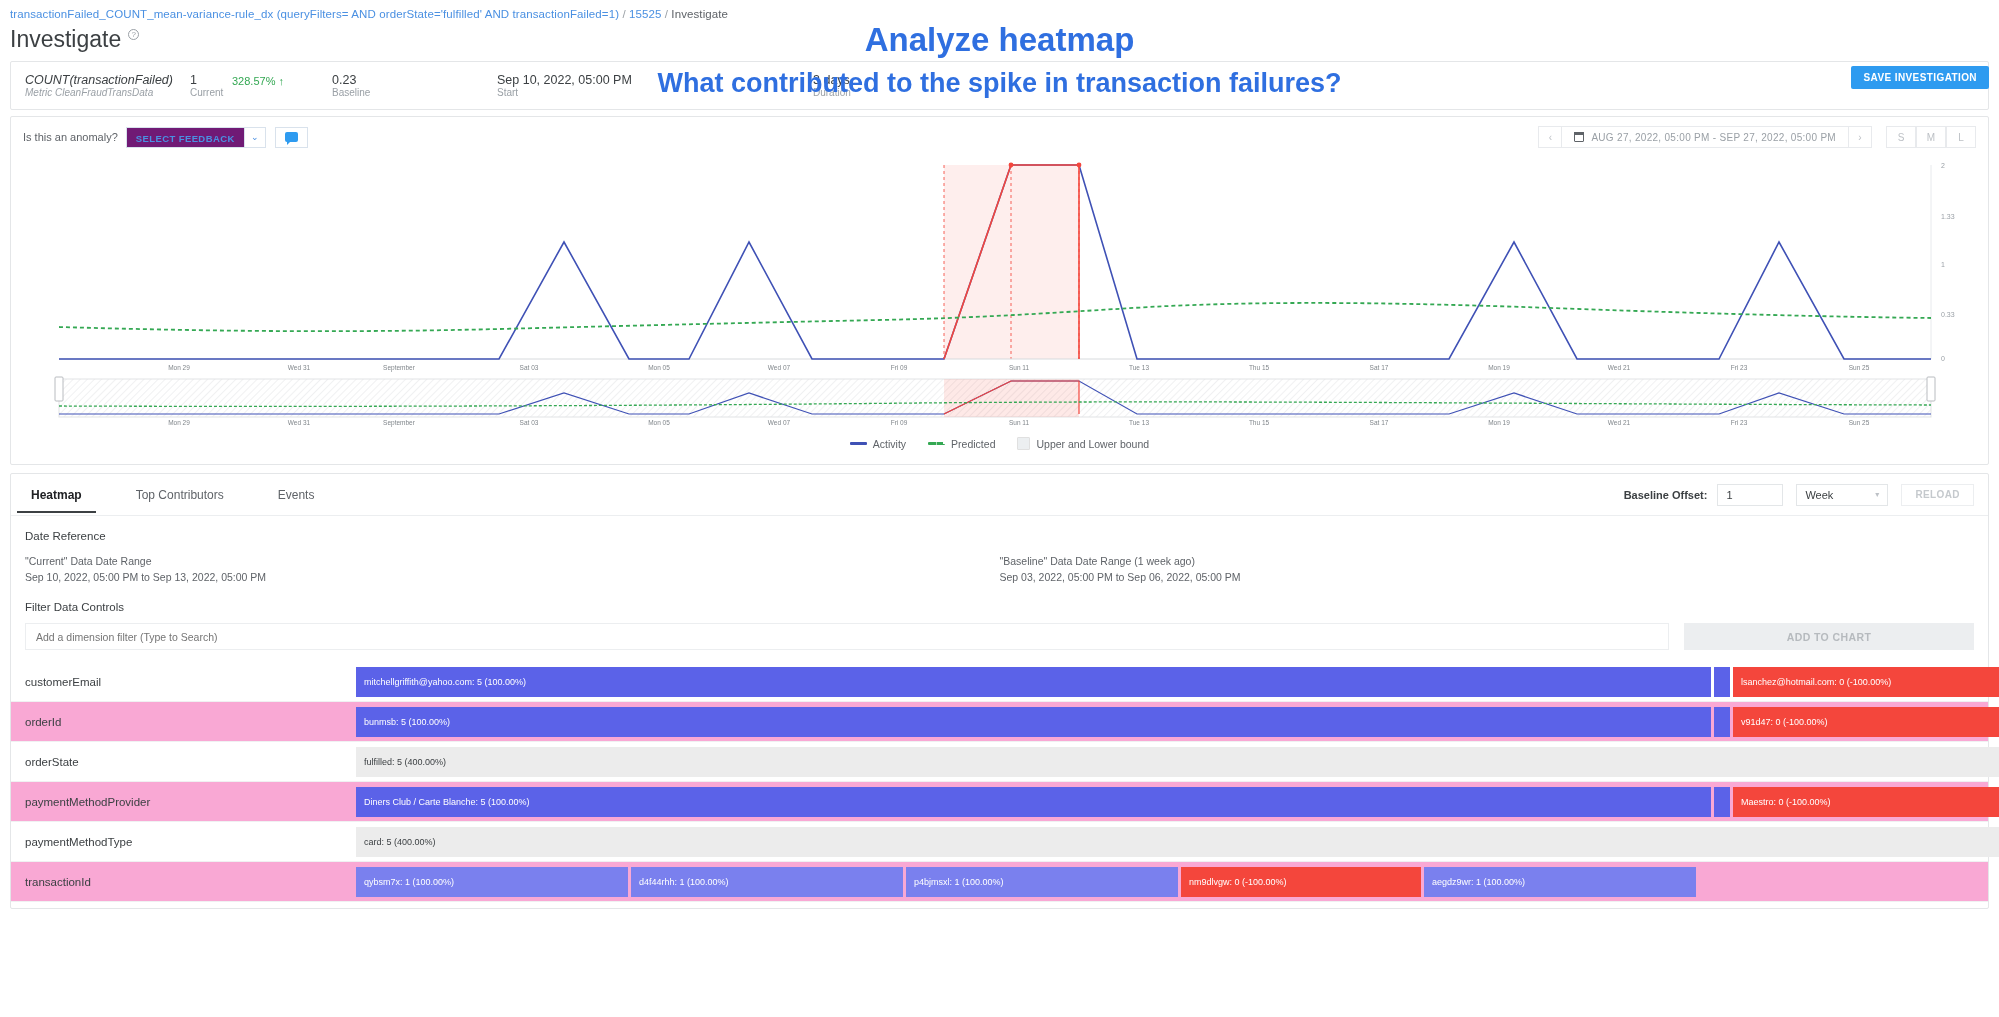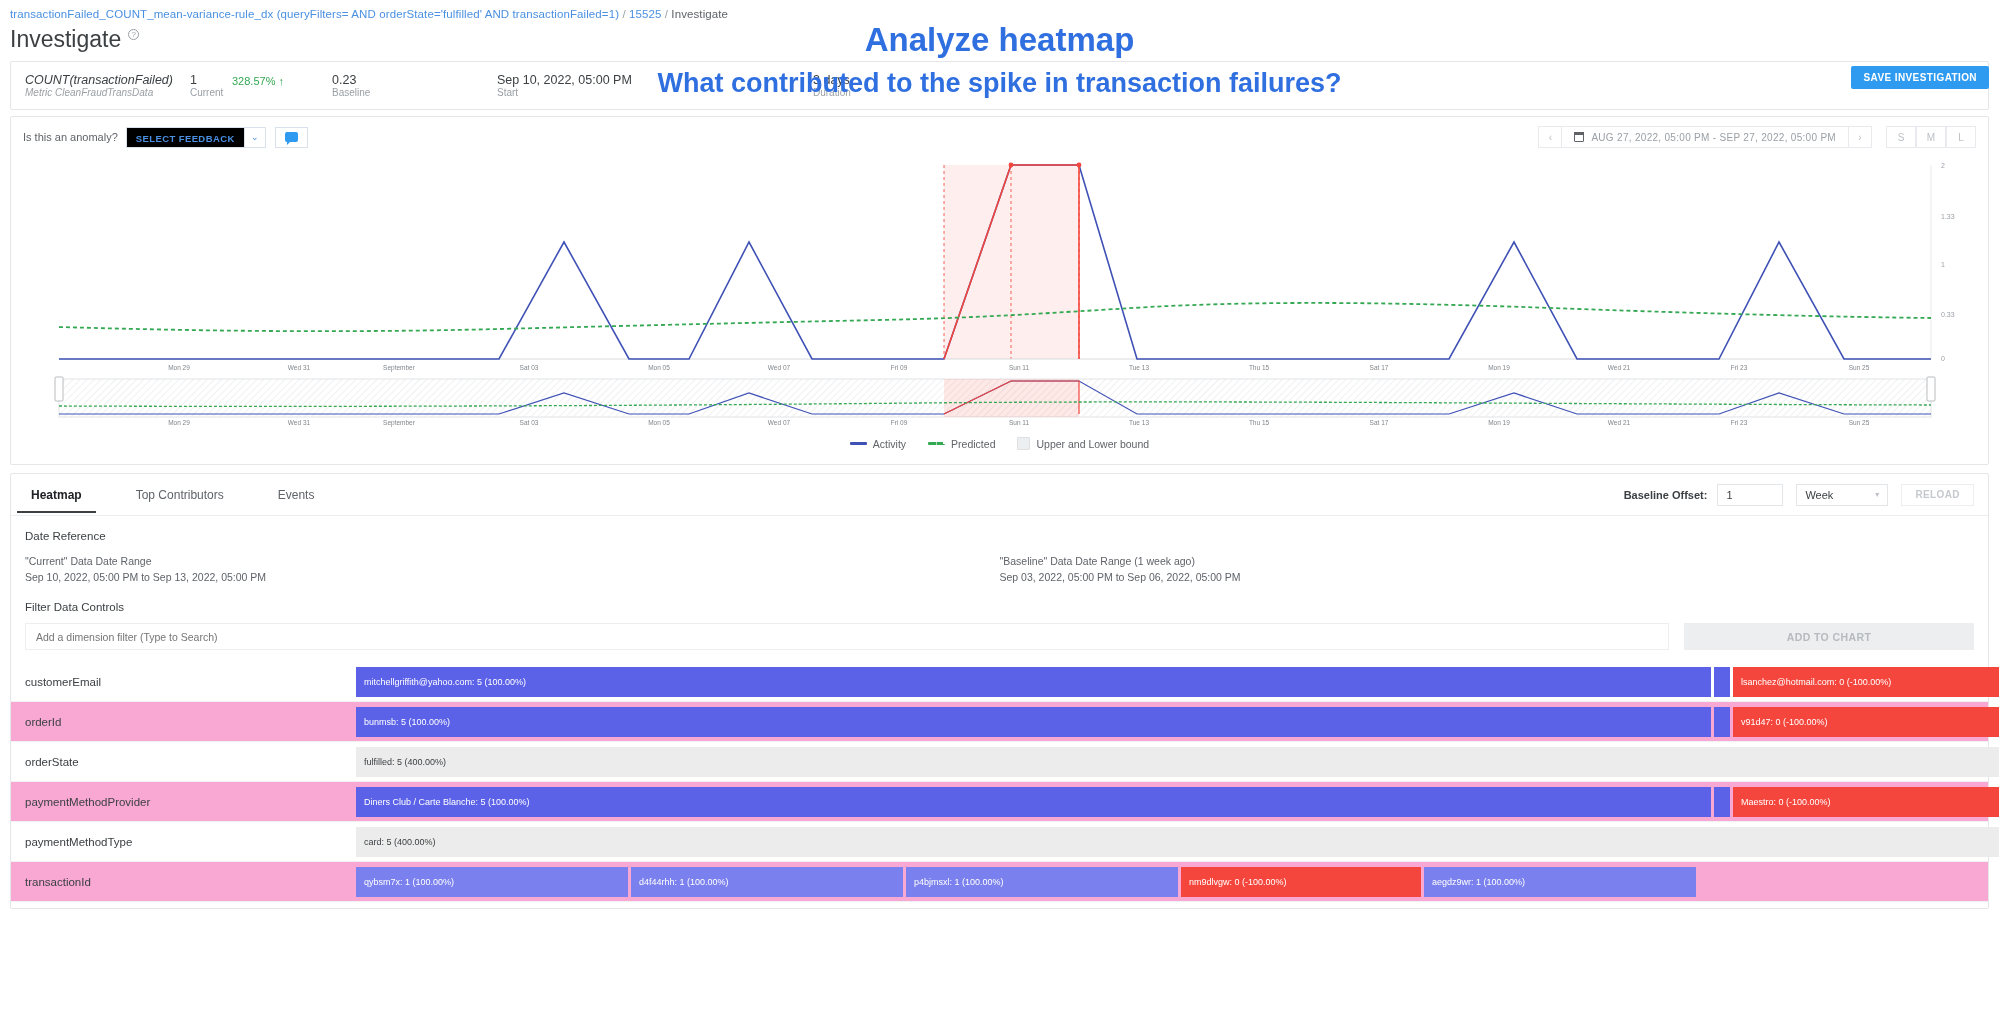--- a/index.html
+++ b/index.html
@@ -57,21 +57,21 @@
   .m-dur   { width:160px;padding-left:6px; }
 
   
   .chart-card { margin:6px 10px 0 10px; padding:0; }
   .chart-toolbar {
     display:flex; align-items:center; padding:9px 12px; height:40px;
   }
   .anom-label { font-size:11px; color:#5f6368; margin-right:8px; }
   .select-group { display:flex; align-items:center; }
   .sel-feedback {
-    border:1px solid #d9e2ec; border-right:none; background:#000000;
+    border:1px solid #d9e2ec; border-right:none; background:#701a75;
     font-size:9.5px; font-weight:700; color:#4a90e2; letter-spacing:.4px;
     padding:5px 9px; height:21px; line-height:11px; cursor:pointer;
   }
   .sel-caret {
     border:1px solid #d9e2ec; background:#fff; width:22px; height:21px;
     display:flex; align-items:center; justify-content:center;
     color:#4a90e2; font-size:9px; cursor:pointer;
   }
   .comment-btn {
     margin-left:9px; border:1px solid #d9e2ec; background:#fff;

